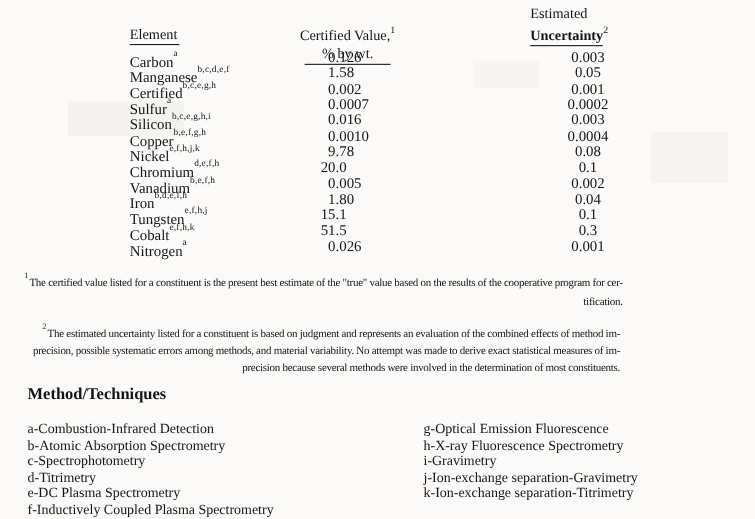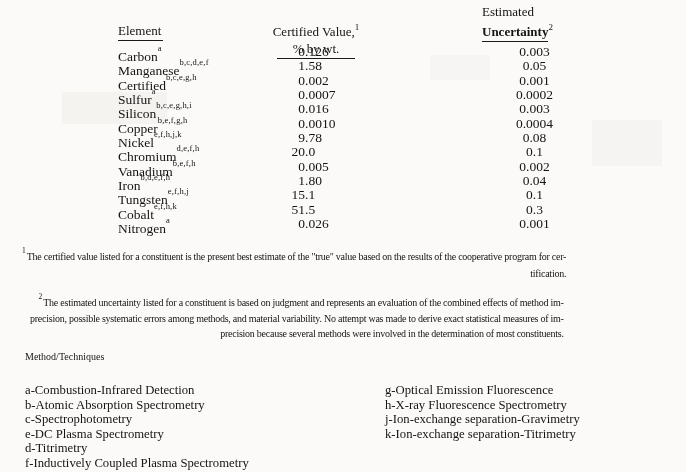--- a/index.html
+++ b/index.html
@@ -53,21 +53,21 @@
   
   .footnotes { position:absolute; left:22px; top:0; width:664px; }
   .fn { position:absolute; left:0; font-size:10px; letter-spacing:-0.25px; }
   .fn-1 { top:246px; line-height:16.5px; }
   .fn-2 { top:292px; line-height:15.3px; }
   .fn-line { white-space:nowrap; padding-left:8px;text-align:right; }
   .fn-line:first-child { padding-left:0; }
   .fn-line sup { font-size:7.5px; position:relative; top:-3px; margin-right:1px; letter-spacing:0; }
 
   
-  .m-heading { position:absolute; left:25px; top:351px; font-size:10px; }
+  .m-heading { position:absolute; left:25px; top:351px; font-size:15px;font-weight:bold; }
   .m-list { position:absolute; top:383px; font-size:12.7px; line-height:14.6px; white-space:nowrap; }
   .m-left  { left:25px; }
   .m-right { left:385px; }
 </style>
 </head>
 <body>
 
 <div class="page">
 
   <div class="artifact" style="left:62px; top:92px; width:105px; height:32px; background:rgba(110,110,105,0.05);"></div>
@@ -215,24 +215,25 @@
         <div class="fn-line">precision, possible systematic errors among methods, and material variability. No attempt was made to derive exact statistical measures of im-</div>
         <div class="fn-line">precision because several methods were involved in the determination of most constituents.</div>
       </div>
     </div>
 
   <div class="m-heading">Method/Techniques</div>
   <div class="m-list m-left">
       <div class="m-item">a-Combustion-Infrared Detection</div>
       <div class="m-item">b-Atomic Absorption Spectrometry</div>
       <div class="m-item">c-Spectrophotometry</div>
+      <div class="m-item">d-Titrimetry</div>
       <div class="m-item">e-DC Plasma Spectrometry</div>
-      <div class="m-item">d-Titrimetry</div>
       <div class="m-item">f-Inductively Coupled Plasma Spectrometry</div>
     </div>
   <div class="m-list m-right">
       <div class="m-item">g-Optical Emission Fluorescence</div>
       <div class="m-item">h-X-ray Fluorescence Spectrometry</div>
+      <div class="m-item">i-Gravimetry</div>
       <div class="m-item">j-Ion-exchange separation-Gravimetry</div>
       <div class="m-item">k-Ion-exchange separation-Titrimetry</div>
     </div>
 
 </div>
 
 </body></html>

